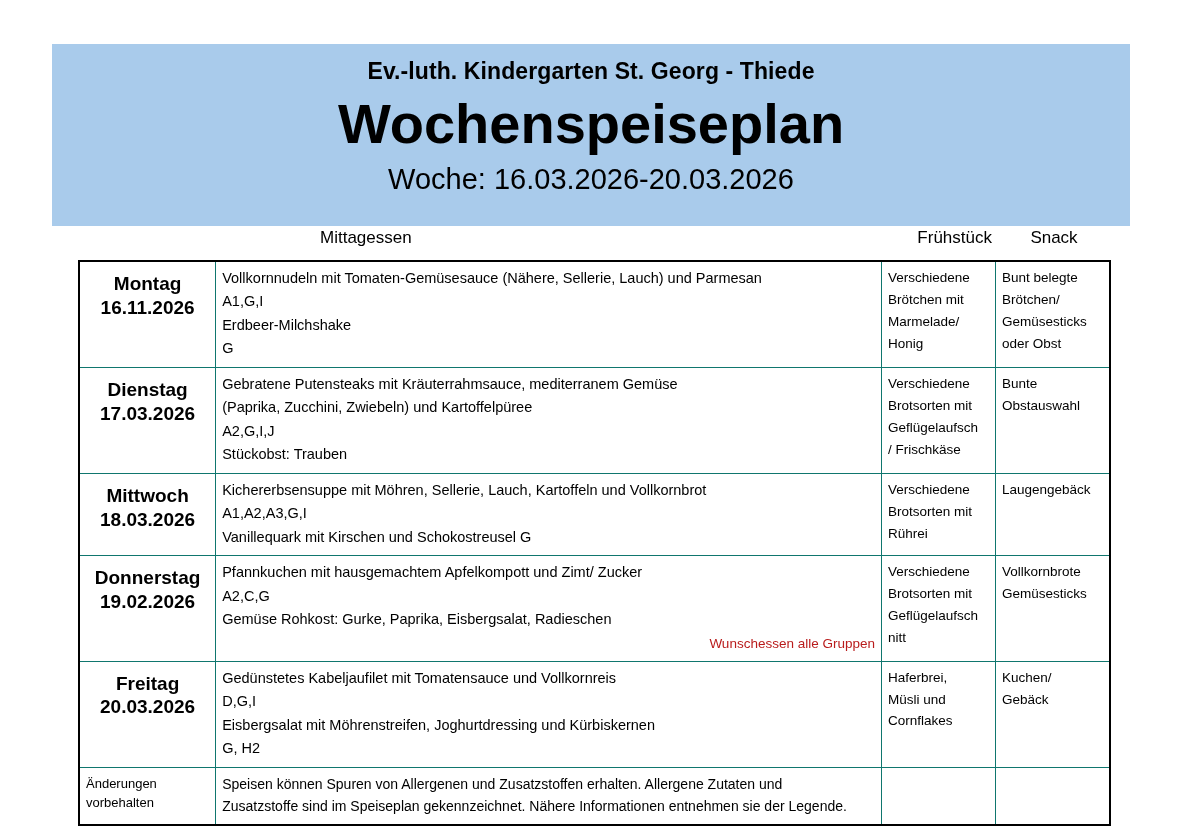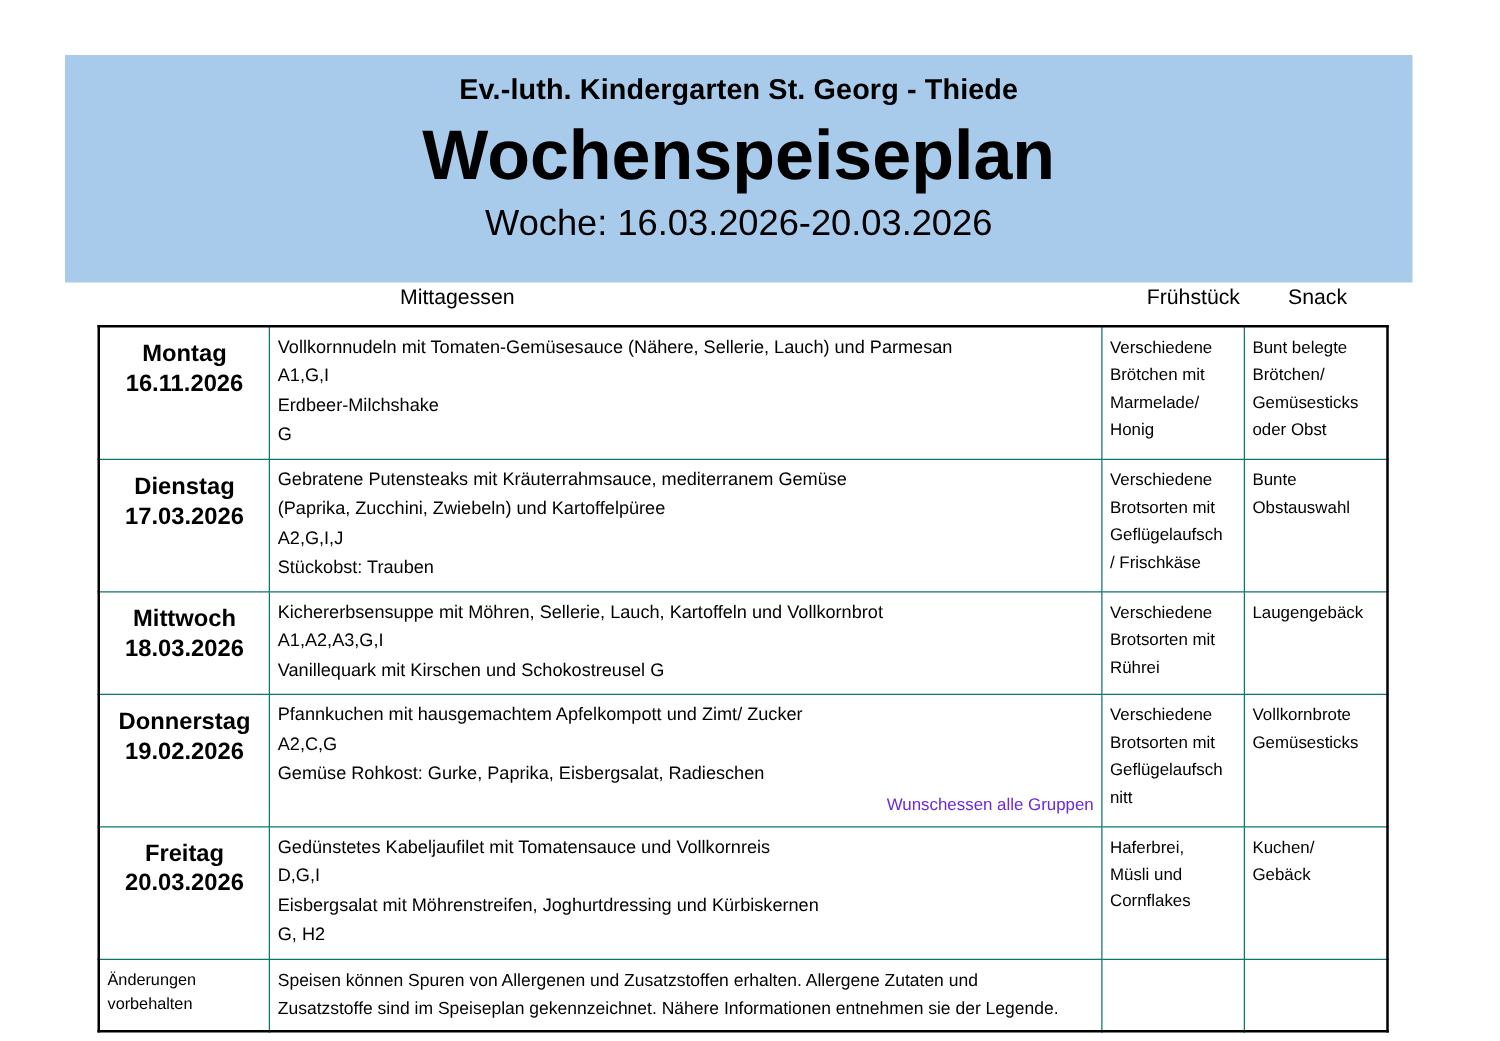--- a/index.html
+++ b/index.html
@@ -117,21 +117,21 @@
     font-size: 14.5px;
     line-height: 1.62;
     position: relative;
   }
   td.side-cell {
     width: 100px;
     font-size: 13.5px;
     line-height: 1.62;
   }
   .note-wunsch {
-    color: #6d28d9;
+    color: #b91c1c;
     font-size: 13.5px;
     text-align: right;
     display: block;
     margin-top: 1px;
   }
   
   tr.footer-row td.day-cell {
     font-size: 13px;
     font-weight: normal;
     text-align: left;

